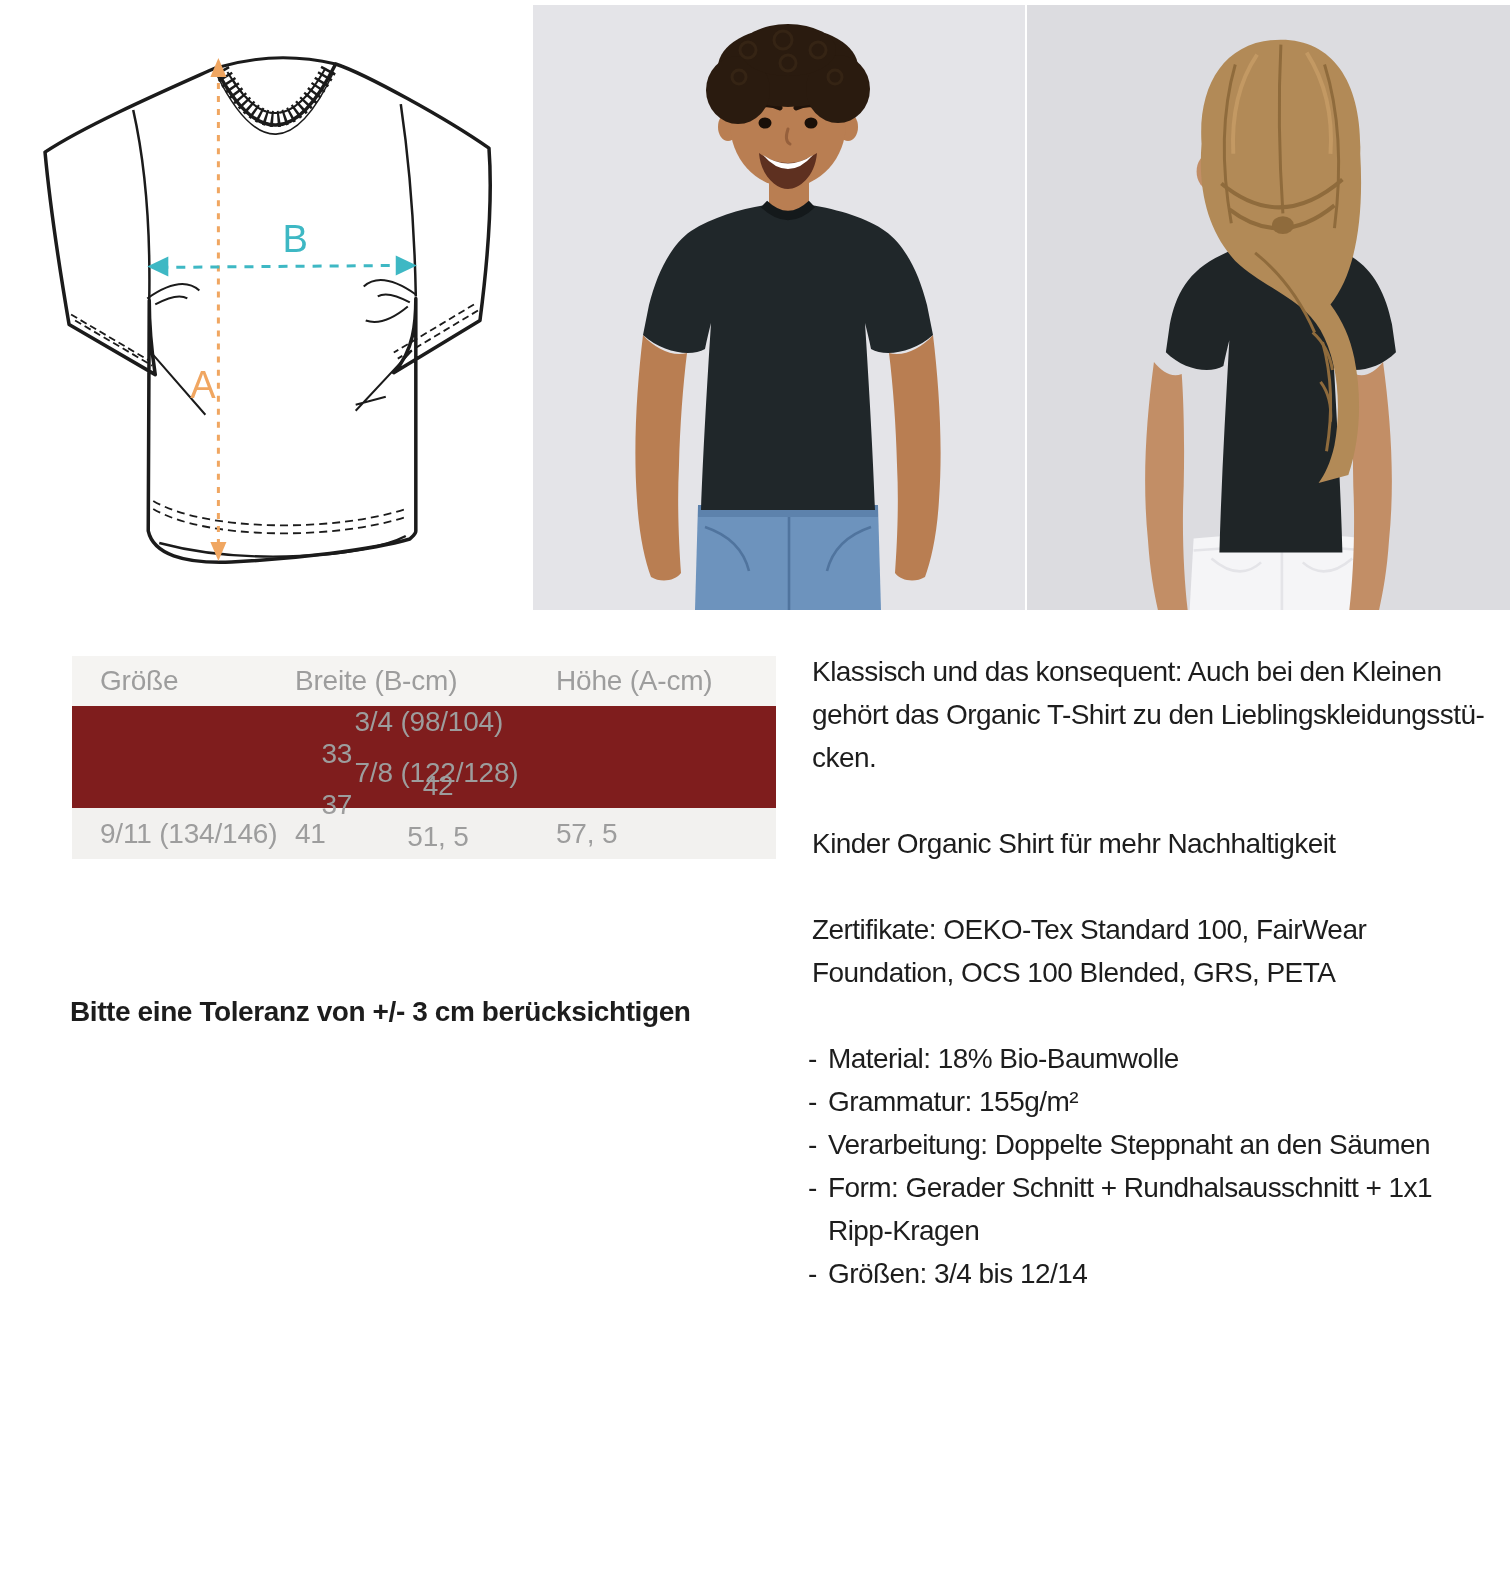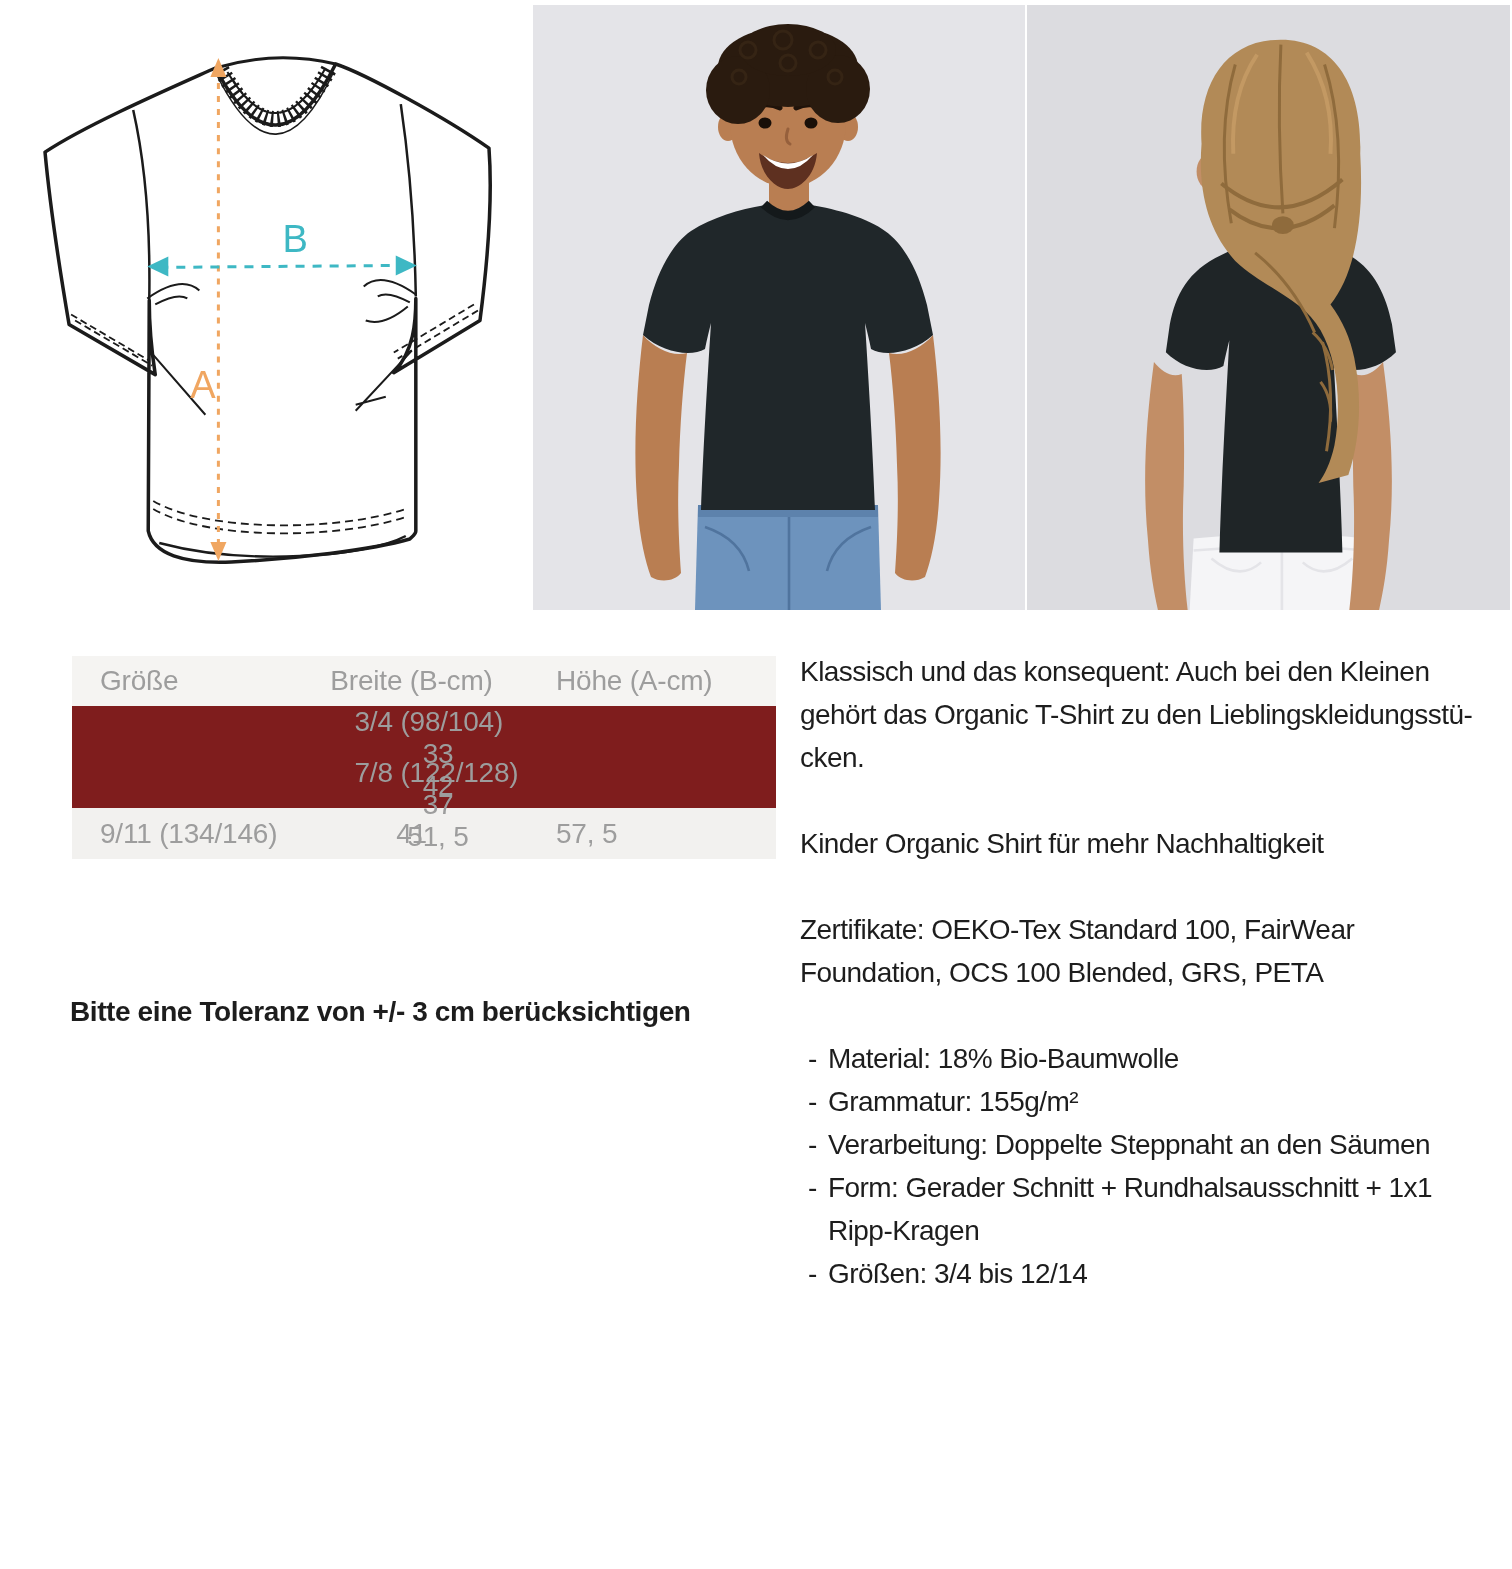--- a/index.html
+++ b/index.html
@@ -16,29 +16,29 @@
   .photo-back{left:1025px;width:487px;}
   
   .size-table{position:absolute;left:72px;top:656px;width:704px;
     font-size:28px;letter-spacing:-0.2px;color:#9d9d9d;}
   .trow{display:flex;align-items:center;height:51px;}
   .trow.head{height:50px;background:#f5f4f2;}
   .trow.dark{background:#7f1d1d;flex-direction:column;}
   .trow.light{background:#f2f1ef;}
   .tc{padding-left:28px;box-sizing:border-box;white-space:nowrap;}
   .tc.c1{width:195px;}
-  .tc.c2{width:261px;text-align:center;}
+  .tc.c2{width:261px;}
   .tc.c3{flex:1;}
   
   .tolerance{position:absolute;left:70px;top:996px;width:700px;
     font-size:28px;letter-spacing:-0.4px;color:#1d1d1d;font-weight:bold;}
   
   .description{position:absolute;left:800px;top:650px;width:712px;
     font-size:28px;line-height:43px;letter-spacing:-0.55px;color:#1d1d1d;}
-  .para{margin:0 0 43px 0;white-space:pre-line;}
+  .para{margin:0 0 43px 12px;white-space:pre-line;}
   .bullets{padding-left:8px;}
   .bullet{display:flex;}
   .bullet .m{width:20px;flex:none;}
   .bullet .t{flex:1;white-space:pre-line;}
 </style>
 </head>
 <body>
 
 <div class="page">
 

